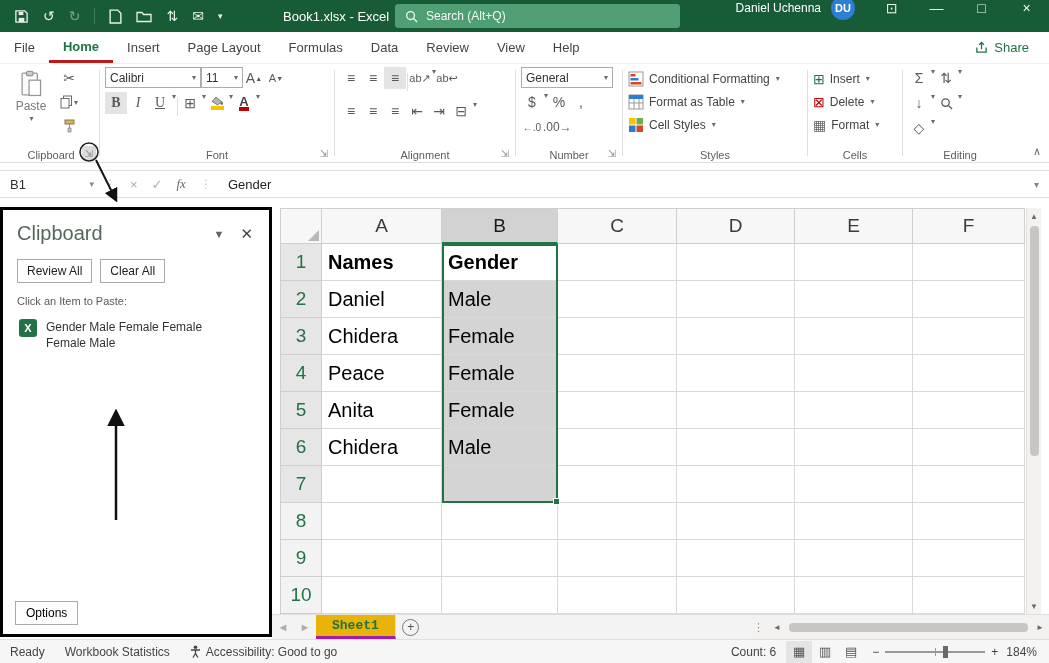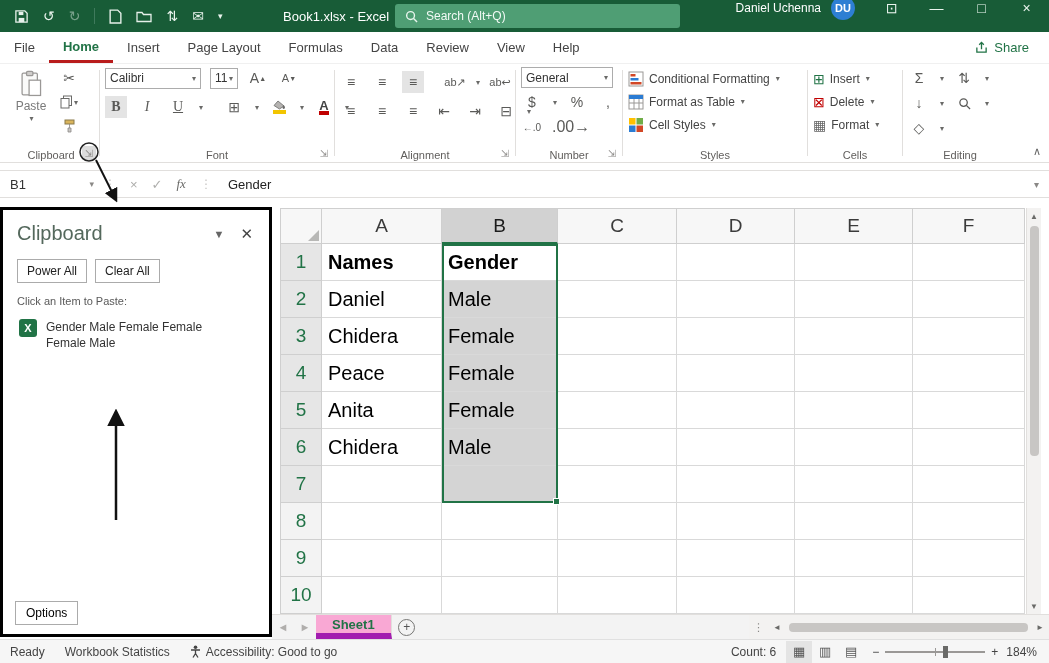--- a/index.html
+++ b/index.html
@@ -27,21 +27,21 @@
   
   .ribbon { position:absolute; top:64px; left:0; right:0; height:99px; background:#fff; border-bottom:1px solid #e1dfdd; display:flex; padding:0 4px; }
   .rgroup { position:relative; padding:3px 4px 17px 4px; display:flex; flex-direction:column; }
   .vsep { width:1px; background:#e1dfdd; margin:6px 1px; }
   .grp-label { position:absolute; bottom:1px; left:0; right:0; text-align:center; font-size:11px; color:#605e5c; }
   .launcher { position:absolute; right:2px; bottom:2px; font-size:10px; color:#8a8886; width:14px; height:14px; display:flex; align-items:center; justify-content:center; }
   .launcher.hl { background:#dcdcdc; border-radius:2px; }
   .ibtn { display:inline-flex; align-items:center; justify-content:center; min-width:22px; height:22px; color:#5a5a58; font-size:14px; }
   .caret { font-size:8px; color:#6a6a68; margin-left:1px; }
   .combo { border:1px solid #acacac; background:#fff; height:21px; display:flex; align-items:center; font-size:12px; color:#333; padding:0 4px; justify-content:space-between; }
-  .rrow { display:flex; align-items:center; gap:9px; margin-bottom:3px; }
+  .rrow { display:flex; align-items:flex-start; gap:0; margin-bottom:3px; }
   .paste-btn { width:46px; display:flex; flex-direction:column; align-items:center; font-size:12px; color:#7a7a7a; gap:1px; padding-top:3px; }
   .smallcol { display:flex; flex-direction:column; gap:2px; margin-left:4px; }
   .stylerow { display:flex; align-items:center; gap:5px; height:23px; font-size:12px; color:#444; white-space:nowrap; }
   .cellrow { display:flex; align-items:center; gap:5px; height:23px; font-size:12px; color:#444; white-space:nowrap; }
   .redbar { display:inline-block; border-bottom:4px solid #c00000; line-height:11px; font-size:13px; font-weight:bold; color:#444; }
   .goldbar { display:inline-block; border-bottom:4px solid #f2c500; line-height:11px; }
   .collapse-btn { position:absolute; right:8px; bottom:4px; font-size:11px; color:#666; }
 
   
   .fbar { position:absolute; top:170px; left:0; right:0; height:28px; background:#fff; border-top:1px solid #e1dfdd; border-bottom:1px solid #e1dfdd; display:flex; align-items:center; font-size:13px; }
@@ -72,21 +72,21 @@
 
   
   .vscroll { position:absolute; left:1026px; top:208px; width:15px; height:406px; background:#f3f2f1; border-left:1px solid #e1dfdd; display:flex; flex-direction:column; align-items:center; }
   .vscroll .arr { height:16px; display:flex; align-items:center; justify-content:center; font-size:8px; color:#6a6a68; width:100%; }
   .vthumb { width:9px; height:230px; background:#c8c6c4; border-radius:4px; margin-top:2px; }
   .vscroll .arr.bottom { margin-top:auto; }
 
   
   .tabbar { position:absolute; left:272px; right:0; top:614px; height:25px; background:#f3f3f3; border-top:1px solid #e1dfdd; display:flex; align-items:stretch; font-size:13px; }
   .navarr { width:22px; display:flex; align-items:center; justify-content:center; color:#b0aeac; font-size:11px; }
-  .sheettab { padding:0 16px; background:#f9a8d4; color:#217346; font-weight:bold; display:flex; align-items:center; border-bottom:6px solid #a21caf; border-right:1px solid #e1dfdd; }
+  .sheettab { padding:0 16px; background:#eab308; color:#217346; font-weight:bold; display:flex; align-items:center; border-bottom:3px solid #a21caf; border-right:1px solid #e1dfdd;font-family:Liberation Mono, monospace; }
   .addsheet { width:30px; display:flex; align-items:center; justify-content:center; }
   .addsheet .circle { width:17px; height:17px; border-radius:50%; border:1px solid #767674; color:#555; font-size:12px; display:flex; align-items:center; justify-content:center; }
   .hscroll { margin-left:auto; display:flex; align-items:center; width:300px; background:#f3f2f1; }
   .hscroll .dots { color:#8a8886; padding:0 4px; font-size:11px; }
   .hthumb { flex:1; height:9px; background:#c8c6c4; border-radius:4px; margin:0 3px; }
   .hscroll .arr { width:18px; text-align:center; color:#6a6a68; font-size:8px; }
 
   
   .statusbar { position:absolute; left:0; right:0; top:639px; height:24px; background:#f6f6f6; border-top:1px solid #e0e0e0; display:flex; align-items:center; font-size:12px; color:#444; }
   .statusbar .item { padding:0 10px; display:flex; align-items:center; gap:5px; }
@@ -224,21 +224,21 @@
   </div>
 
   <div class="vsep"></div>
 
   <div class="rgroup" style="width:232px">
     <div class="rrow">
       <div class="combo" style="width:96px">
         <span>Calibri</span>
         <span class="caret">▾</span>
       </div>
-      <div class="combo" style="width:28px">
+      <div class="combo" style="width:42px">
         <span>11</span>
         <span class="caret">▾</span>
       </div>
       <span class="ibtn">A<span style="font-size:7px">▲</span></span>
       <span class="ibtn" style="font-size:11px">A<span style="font-size:7px">▼</span></span>
     </div>
     <div class="rrow">
       <span class="ibtn" style="font-weight:bold;background:#e4e4e4;font-family:'Liberation Serif',serif">B</span>
       <span class="ibtn" style="font-style:italic;font-family:'Liberation Serif',serif">I</span>
       <span class="ibtn" style="text-decoration:underline;font-family:'Liberation Serif',serif">U</span>
@@ -299,21 +299,21 @@
       </div>
     </div>
     <div class="rrow">
       <span class="ibtn">$</span>
       <span class="caret">▾</span>
       <span class="ibtn">%</span>
       <span class="ibtn">,</span>
     </div>
     <div class="rrow">
       <span class="ibtn" style="font-size:10px">←.0</span>
-      <span class="ibtn" style="font-size:16px">.00→</span>
+      <span class="ibtn" style="font-size:12px">.00→</span>
     </div>
     <div class="grp-label">Number</div>
     <span class="launcher">⇲</span>
   </div>
 
   <div class="vsep"></div>
 
   <div class="rgroup" style="width:182px">
     <div class="stylerow">
       <span>
@@ -581,21 +581,21 @@
   </div>
 </div>
 
 <div class="pane">
   <div class="pane-head">
     <span class="pane-title">Clipboard</span>
     <span class="pdrop">▼</span>
     <span class="pclose">✕</span>
   </div>
   <div class="pane-btns">
-    <button class="pbtn">Power All</button>
+    <button class="pbtn">Review All</button>
     <button class="pbtn">Clear All</button>
   </div>
   <div class="pane-hint">Click an Item to Paste:</div>
   <div class="pane-item">
     <span class="xlicon">X</span>
     <span class="item-text">Gender Male Female Female Female Male</span>
   </div>
   <button class="options-btn">Options</button>
 </div>
 

